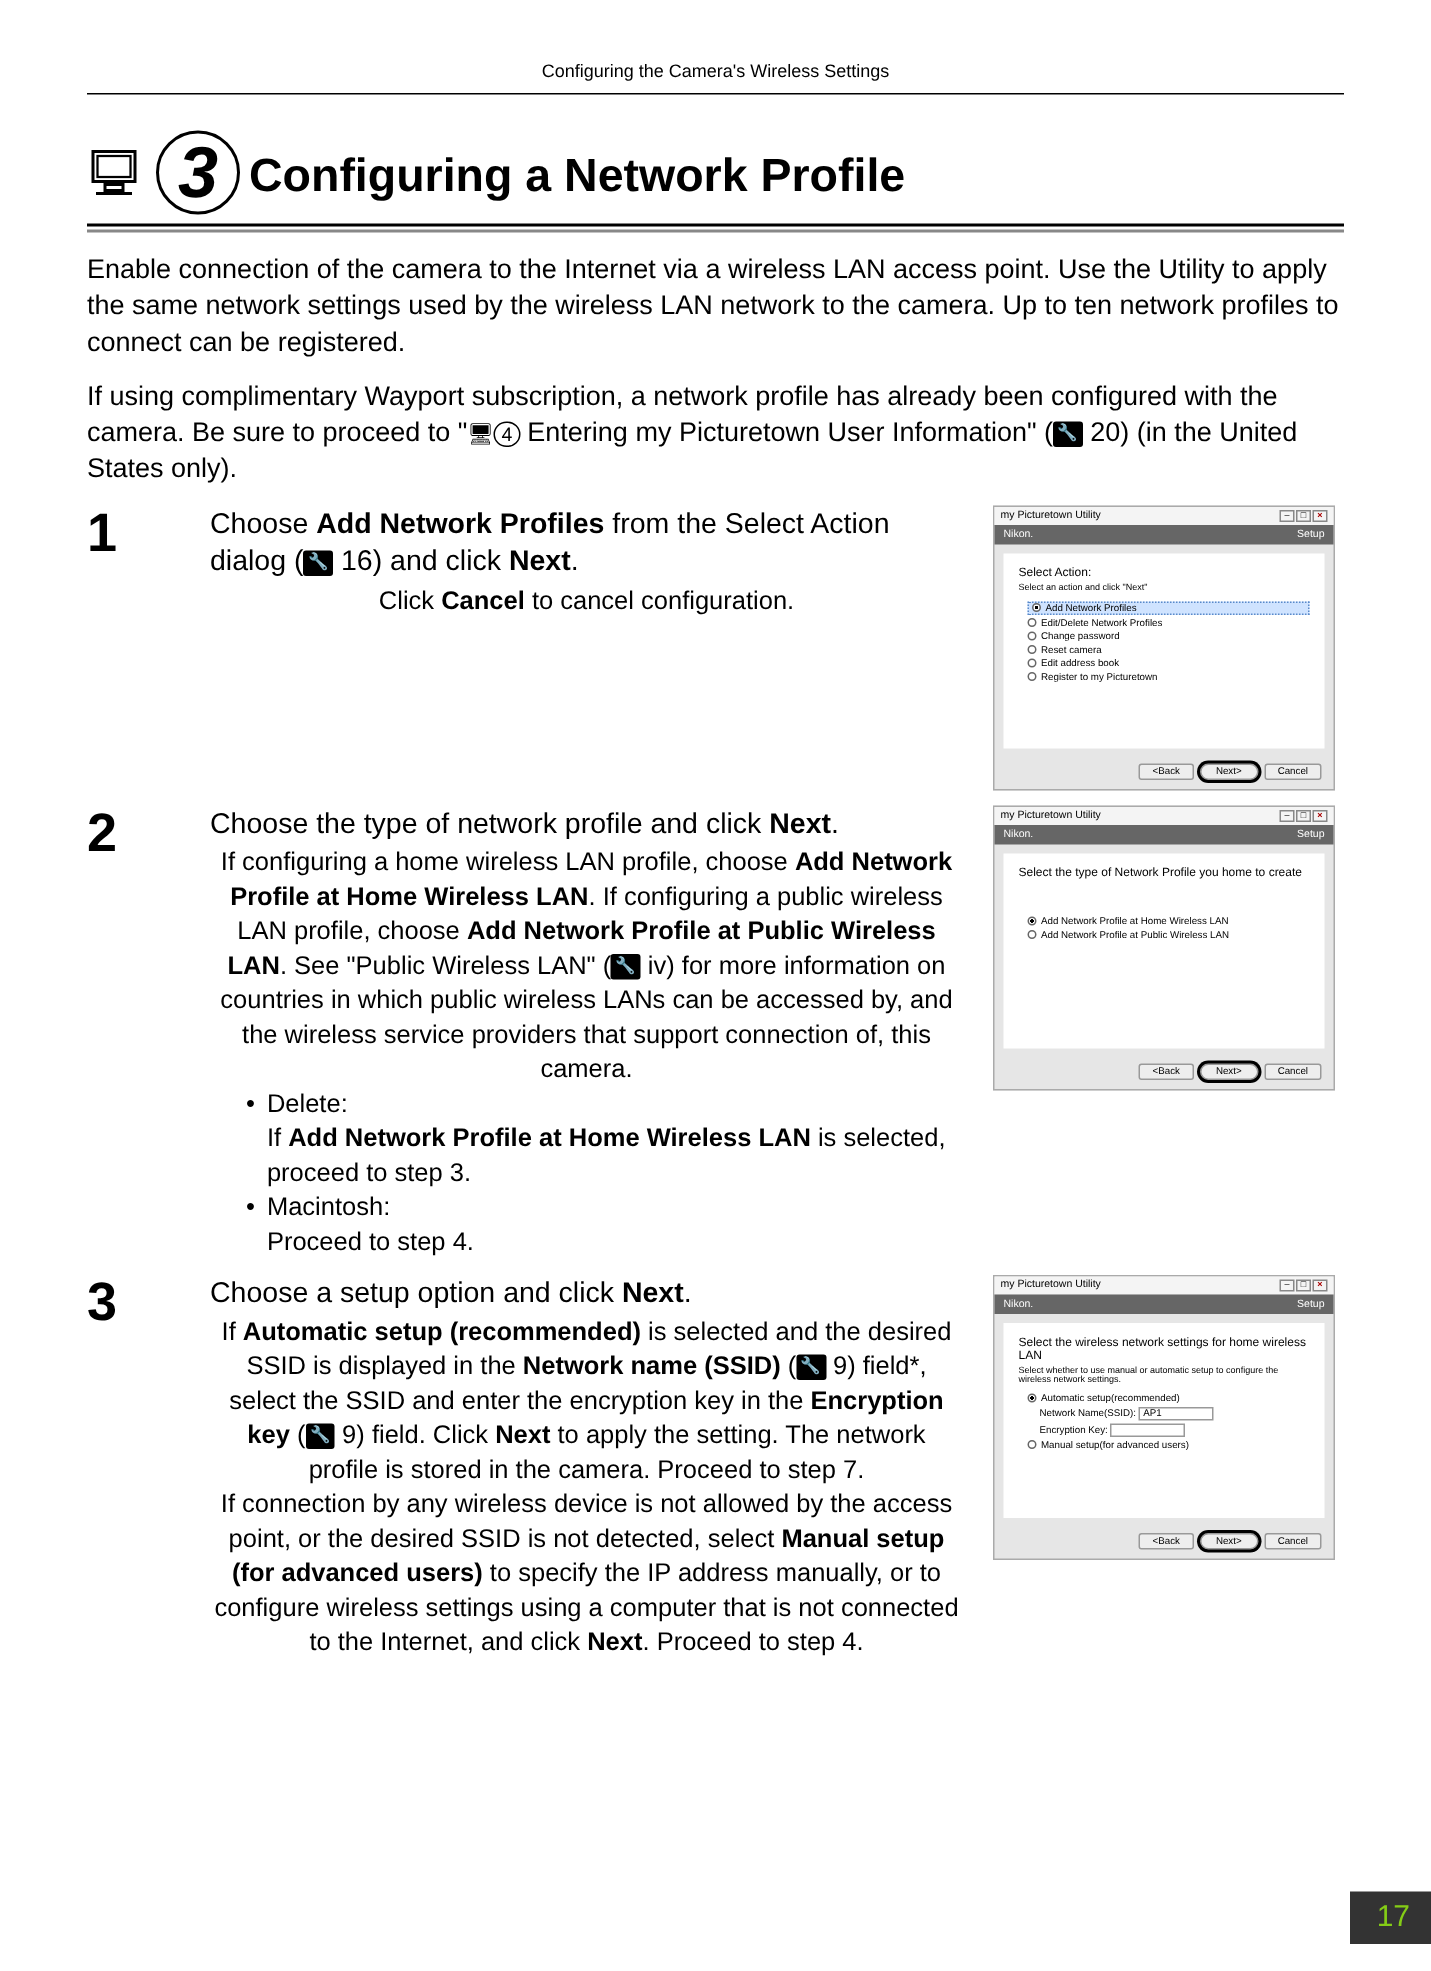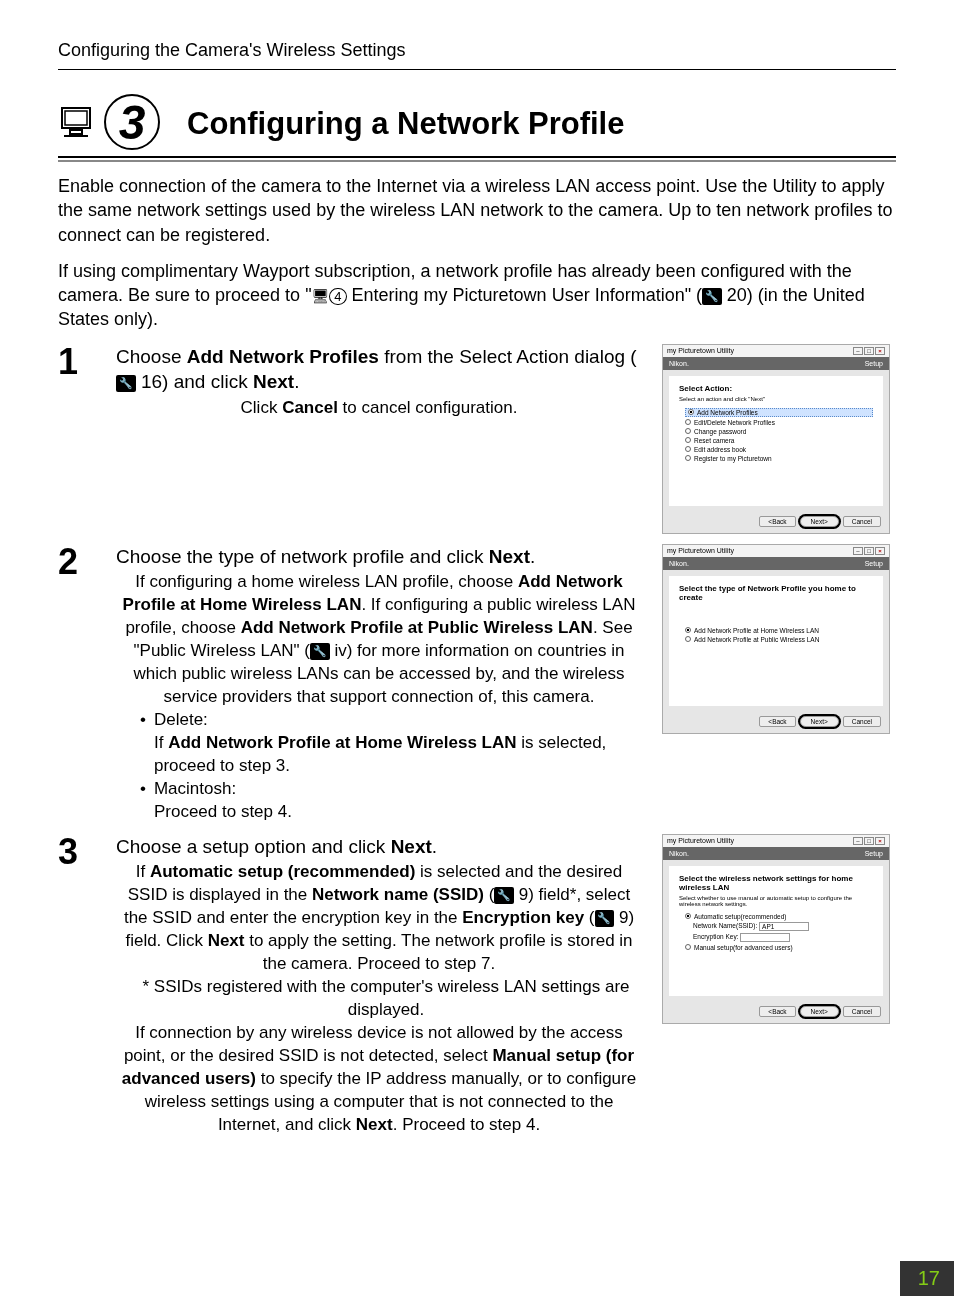--- a/index.html
+++ b/index.html
@@ -6,22 +6,22 @@
     body {
       font-family: Arial, Helvetica, sans-serif;
       width: 954px;
       height: 1314px;
       background: #fff;
       color: #000;
       position: relative;
       padding: 40px 58px 40px 58px;
     }
     .header-right {
-      text-align: left;
-      font-size: 18px;
+      text-align: center;
+      font-size: 12px;
       margin-bottom: 8px;
     }
     .header-line {
       border-top: 1px solid #000;
       margin-bottom: 26px;
     }
     .title-row {
       display: flex;
       align-items: center;
       gap: 6px;
@@ -33,21 +33,21 @@
       border: 2px solid #000;
       border-radius: 50%;
       display: inline-flex;
       align-items: center; justify-content: center;
       font-size: 48px; font-weight: bold; font-style: italic;
       position: relative; top: -2px;
     }
     .main-title {
       font-size: 31px;
       font-weight: bold;
-      margin-left: 21px;
+      margin-left: 0;
     }
     .title-underline {
       border-top: 2px solid #000;
       box-shadow: 0 4px 0 #888;
       margin-bottom: 16px;
       margin-top: 4px;
     }
     .intro { font-size: 18px; line-height: 1.35; margin-bottom: 12px; }
     .ref-icon {
       display: inline-block;
@@ -67,21 +67,21 @@
       margin-top: 10px;
       margin-bottom: 6px;
     }
     .step-num {
       font-size: 36px;
       font-weight: bold;
       line-height: 1;
       width: 38px;
       flex-shrink: 0;
     }
-    .step-body { flex: 1; font-size: 17px; line-height: 1.35; }
+    .step-body { flex: 1; font-size: 17px; line-height: 1.35; margin-left: 24px; }
     .step-body-main { font-size: 19px; margin-bottom: 2px; }
     .step-sub { font-size: 17px; text-align: center; }
     .bullet-list { margin-left: 24px; }
     .bullet-list .bullet { display: flex; gap: 8px; margin-bottom: 0; }
     .bullet-dot { font-size: 17px; }
     .screenshot-col { width: 234px; flex-shrink: 0; }
     .dialog {
       border: 1px solid #aaa;
       width: 228px;
       font-size: 7px;
@@ -99,21 +99,21 @@
     .dialog-brandbar {
       background: #666; color: #fff; padding: 3px 6px;
       display: flex; justify-content: space-between; font-size: 7px;
     }
     .dialog-body {
       background: #fff;
       margin: 6px;
       padding: 8px 10px;
       min-height: 130px;
     }
-    .dialog-heading { font-weight: bold; font-size: 8px; margin-bottom: 3px; }
+    .dialog-heading { font-weight: normal; font-size: 8px; margin-bottom: 3px; }
     .dialog-sub { font-size: 6px; margin-bottom: 6px; }
     .dialog-radio { font-size: 6.5px; margin: 2px 0 2px 6px; display:flex; align-items:center; gap:3px; }
     .dialog-radio .r { width:6px; height:6px; border:1px solid #666; border-radius:50%; display:inline-block; flex-shrink:0; }
     .dialog-radio.selected .r { background: radial-gradient(#000 40%, #fff 45%); }
     .dialog-radio.highlight { background: #cfe3ff; border: 1px dotted #5a8ac9; padding:0 2px; }
     .dialog-footer {
       display:flex; justify-content:flex-end; gap:4px; padding:4px 8px 6px;
     }
     .dialog-btn {
       border: 1px solid #999; background:#eee; font-size:6.5px;
@@ -283,21 +283,20 @@
 
 <div class="step-block">
   <div class="step-num">3</div>
   <div class="step-body">
     <div class="step-body-main">
       <span>Choose a setup option and click </span><b>Next</b><span>.</span>
     </div>
     <div class="step-sub">
       <span>If </span><b>Automatic setup (recommended)</b><span> is selected and the desired SSID is displayed in the </span><b>Network name (SSID)</b><span> (</span><span class="ref-icon">🔧</span><span> 9) field*, select the SSID and enter the encryption key in the </span><b>Encryption key</b><span> (</span><span class="ref-icon">🔧</span><span> 9) field. Click </span><b>Next</b><span> to apply the setting. The network profile is stored in the camera. Proceed to step 7.</span>
     </div>
-    <div class="step-sub" style="margin-left:14px;">* SSIDs registered with the computer's wireless LAN settings are displayed.</div>
     <div class="step-sub">
       <span>If connection by any wireless device is not allowed by the access point, or the desired SSID is not detected, select </span><b>Manual setup (for advanced users)</b><span> to specify the IP address manually, or to configure wireless settings using a computer that is not connected to the Internet, and click </span><b>Next</b><span>. Proceed to step 4.</span>
     </div>
   </div>
   <div class="screenshot-col">
     <div class="dialog">
       <div class="dialog-titlebar">
           <span>my Picturetown Utility</span>
           <span class="dialog-win-btns">
             <span>–</span>

